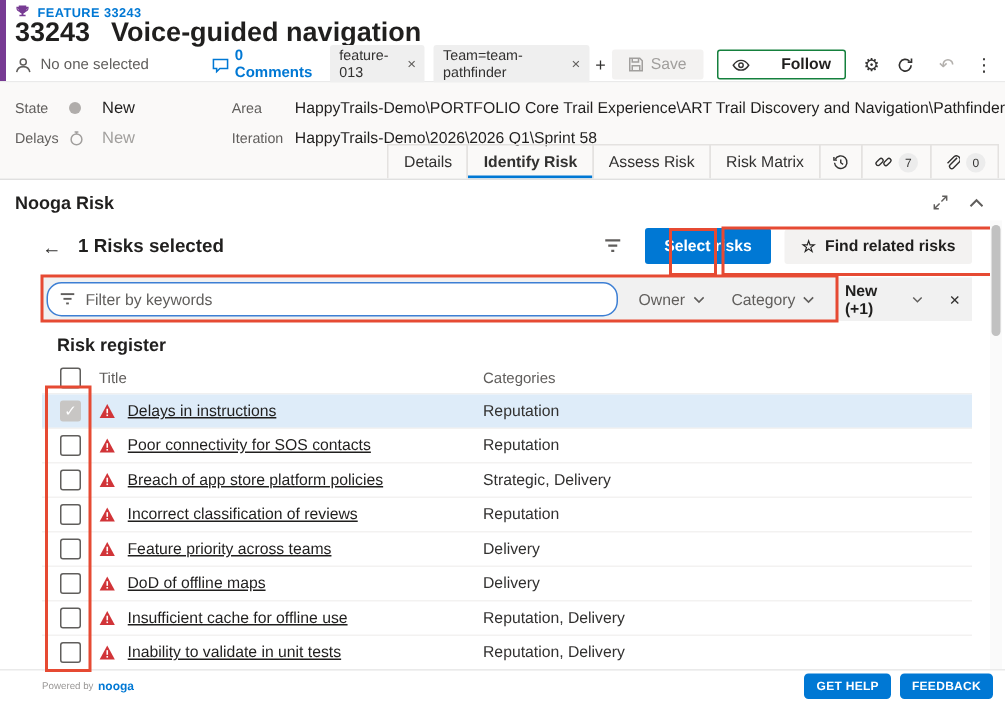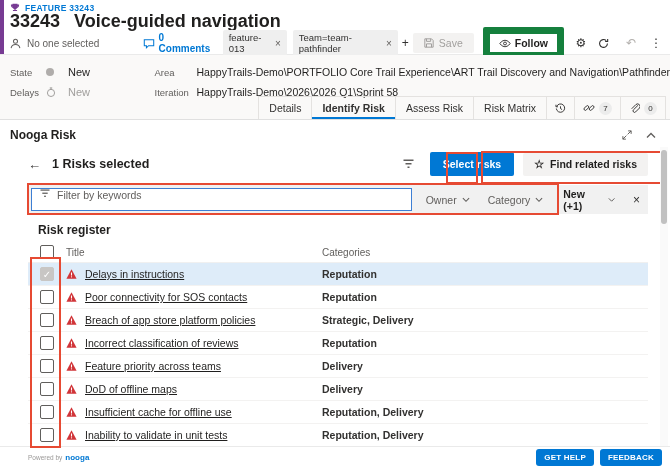--- a/index.html
+++ b/index.html
@@ -15,21 +15,21 @@
   .wi-id, .wi-title { font-size:18px; font-weight:600; color:#201f1e; }
   .toolbar { display:flex; align-items:center; height:24px; margin-top:1px; padding-right:6px; }
   .assignee { display:flex; align-items:center; gap:6px; width:148px; font-size:10px; color:#605e5c; }
   .comments { display:flex; align-items:center; gap:4px; font-size:10px; font-weight:600; color:#0078d4; }
   .tags { display:flex; align-items:center; gap:6px; margin-left:12px; }
   .tag { display:flex; align-items:center; gap:5px; background:#efefef; border-radius:2px; padding:2px 6px; font-size:9.5px; color:#323130; }
   .tag .x { color:#605e5c; font-size:10px; cursor:default; }
   .add-tag { font-size:12px; color:#323130; padding:0 4px; }
   .cmd-group { margin-left:auto; display:flex; align-items:center; gap:9px; }
   .btn-save { display:flex; align-items:center; gap:5px; background:#f3f2f1; color:#a19f9d; font-size:10.5px; padding:4px 11px; border-radius:2px; }
-  .btn-follow { display:flex; align-items:center; gap:4px; background:#fff; border:7px solid #15803d; color:#201f1e; font-size:10.5px; font-weight:600; padding:3px 9px; border-radius:2px; }
+  .btn-follow { display:flex; align-items:center; gap:21px; background:#fff; border:1px solid #15803d; color:#201f1e; font-size:10.5px; font-weight:600; padding:3px 9px; border-radius:2px; }
   .tb-icon { font-size:12px; color:#323130; width:16px; text-align:center; }
   .tb-icon.dim { color:#b3b0ad; }
 
   
   .fields { height:64px; background:#faf9f8; position:relative; padding:7px 0 0 10px; }
   .fgrid { display:flex; }
   .fcol-left { width:158px; }
   .frow { display:flex; align-items:center; height:20px; }
   .flabel { width:36px; font-size:9.5px; color:#605e5c; }
   .ficon { width:22px; display:flex; align-items:center; justify-content:flex-start; }
@@ -53,37 +53,37 @@
   .panel-body { padding:0 22px 0 28px; }
   .sel-toolbar { display:flex; align-items:center; height:36px; }
   .back-arrow { font-size:13px; color:#323130; margin-right:11px; }
   .sel-text { font-size:12.5px; font-weight:700; }
   .sel-actions { margin-left:auto; display:flex; align-items:center; gap:9px; }
   .filter-toggle { width:24px; height:24px; display:flex; align-items:center; justify-content:center; }
   .btn-primary { background:#0078d4; color:#fff; font-size:10.5px; font-weight:600; padding:6px 13px; border-radius:2px; }
   .btn-secondary { display:flex; align-items:center; gap:6px; background:#f3f2f1; color:#201f1e; font-size:10.5px; font-weight:600; padding:5px 11px; border-radius:2px; }
   .star { font-size:11px; }
   .filter-bar { height:29px; margin-top:3px; background:#f1f1f1; display:flex; align-items:center; padding:0 8px 0 3px; }
-  .filter-input { width:414px; height:23px; background:#fff; border:1.5px solid #3d7fd4; border-radius:0; display:flex; gap:7px; padding:0 8px; }
+  .filter-input { width:414px; height:23px; background:#fff; border:1.5px solid #3d7fd4; border-radius:10px; display:flex; align-items:center; gap:7px; padding:0 8px; }
   .filter-ph { font-size:10.5px; color:#605e5c; }
   .dd { display:flex; align-items:center; gap:5px; font-size:10.5px; color:#605e5c; }
   .dd.owner { margin-left:14px; } .dd.category { margin-left:18px; }
   .dd.statef { margin-left:20px; color:#201f1e; font-weight:700; }
   .clear-x { margin-left:18px; font-size:12px; color:#323130; }
   .register-title { font-size:12px; font-weight:700; margin:9px 0 0 10px; height:19px; }
   .thead { display:flex; align-items:center; height:21px; color:#605e5c; font-size:10px; border-bottom:1px solid #f0f0f0; }
   .cb { width:14px; height:14px; border:1.5px solid #605e5c; border-radius:2px; background:#fff; margin-left:12px; flex:none; display:flex; align-items:center; justify-content:center; }
   .cb.checked { background:#c8c6c4; border-color:#c8c6c4; color:#fff; font-size:10px; }
   .col-title-h { margin-left:12px; flex:1; }
   .col-cat { width:326px; flex:none; }
   .trow { display:flex; align-items:center; height:23px; border-bottom:1px solid #f3f2f1; font-size:10.5px; }
   .trow.selected { background:#deecf9; }
   .warn { margin-left:12px; flex:none; display:flex; }
   .title-link { margin-left:8px; flex:1; color:#201f1e; text-decoration:underline; cursor:pointer; overflow:hidden; white-space:nowrap; }
-  .cat-cell { width:326px; flex:none; color:#323130;font-weight:bold; }
+  .cat-cell { width:326px; flex:none; color:#323130; }
   .panel-footer { position:absolute; left:0; right:0; bottom:0; height:22px; border-top:1px solid #eaeaea; display:flex; align-items:center; padding:0 8px 0 28px; }
   .powered { font-size:6.5px; color:#9a9897; }
   .brand { font-size:8px; font-weight:700; color:#0078d4; margin-left:3px; }
   .foot-actions { margin-left:auto; display:flex; gap:6px; }
   .btn-foot { background:#0078d4; color:#fff; font-size:8px; font-weight:700; padding:4px 8px; border-radius:3px; letter-spacing:.2px; }
 
   
   .anno { position:absolute; border:2px solid #e64a33; pointer-events:none; }
   .sb-track { position:absolute; right:2px; top:147px; width:8px; height:299px; background:#fafafa; }
   .sb-thumb { position:absolute; right:3px; top:150px; width:6px; height:74px; background:#c1c1c1; border-radius:3px; }

